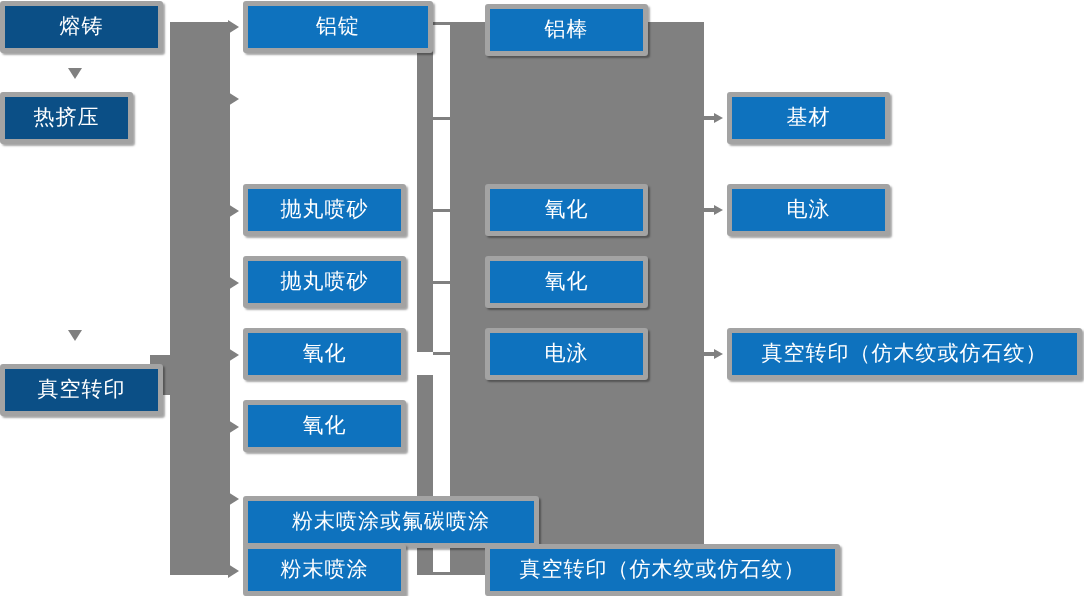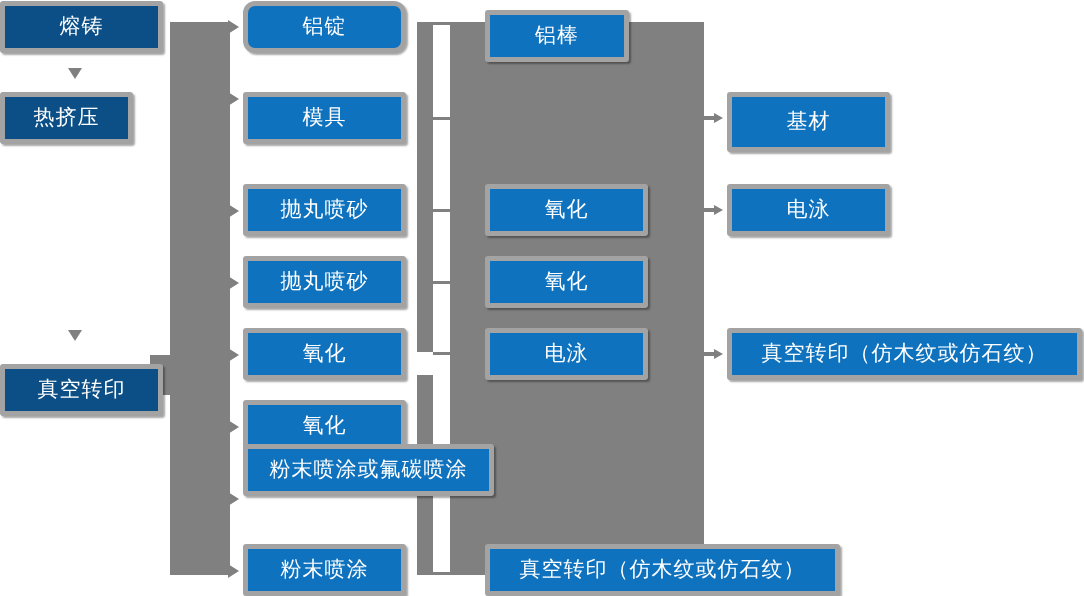--- a/index.html
+++ b/index.html
@@ -128,74 +128,71 @@
   </div>
 
   <div class="box dark" style="left:0px; top:92px; width:133px; height:52px;">
     <span>热挤压</span>
   </div>
 
   <div class="box dark" style="left:0px; top:364px; width:163px; height:52px;">
     <span>真空转印</span>
   </div>
 
-  <div class="box mid" style="left:243px; top:1px; width:163px; height:52px;border-radius:12px;">
+  <div class="box mid" style="left:243px; top:1px; width:190px; height:52px;">
     <span>铝锭</span>
   </div>
 
-  <div class="box mid" style="left:243px; top:92px; width:163px; height:52px;">
-    <span>模具</span>
-  </div>
 
   <div class="box mid" style="left:243px; top:184px; width:163px; height:52px;">
     <span>抛丸喷砂</span>
   </div>
 
   <div class="box mid" style="left:243px; top:256px; width:163px; height:52px;">
     <span>抛丸喷砂</span>
   </div>
 
   <div class="box mid" style="left:243px; top:328px; width:163px; height:52px;">
     <span>氧化</span>
   </div>
 
   <div class="box mid" style="left:243px; top:400px; width:163px; height:52px;">
     <span>氧化</span>
   </div>
 
-  <div class="box mid" style="left:243px; top:444px; width:251px; height:52px;">
+  <div class="box mid" style="left:243px; top:496px; width:296px; height:52px;">
     <span>粉末喷涂或氟碳喷涂</span>
   </div>
 
   <div class="box mid" style="left:243px; top:544px; width:163px; height:52px;text-align:right;">
     <span>粉末喷涂</span>
   </div>
 
-  <div class="box mid" style="left:485px; top:10px; width:144px; height:52px;">
+  <div class="box mid" style="left:485px; top:4px; width:163px; height:52px;">
     <span>铝棒</span>
   </div>
 
 
   <div class="box mid" style="left:485px; top:184px; width:163px; height:52px;">
     <span>氧化</span>
   </div>
 
   <div class="box mid" style="left:485px; top:256px; width:163px; height:52px;">
     <span>氧化</span>
   </div>
 
   <div class="box mid" style="left:485px; top:328px; width:163px; height:52px;">
     <span>电泳</span>
   </div>
 
   <div class="box mid" style="left:485px; top:544px; width:355px; height:52px;">
     <span>真空转印（仿木纹或仿石纹）</span>
   </div>
 
-  <div class="box mid" style="left:727px; top:92px; width:163px; height:60px;">
+  <div class="box mid" style="left:727px; top:92px; width:163px; height:52px;">
     <span>基材</span>
   </div>
 
   <div class="box mid" style="left:727px; top:184px; width:163px; height:52px;">
     <span>电泳</span>
   </div>
 
   <div class="box mid" style="left:727px; top:328px; width:355px; height:52px;">
     <span>真空转印（仿木纹或仿石纹）</span>
   </div>

